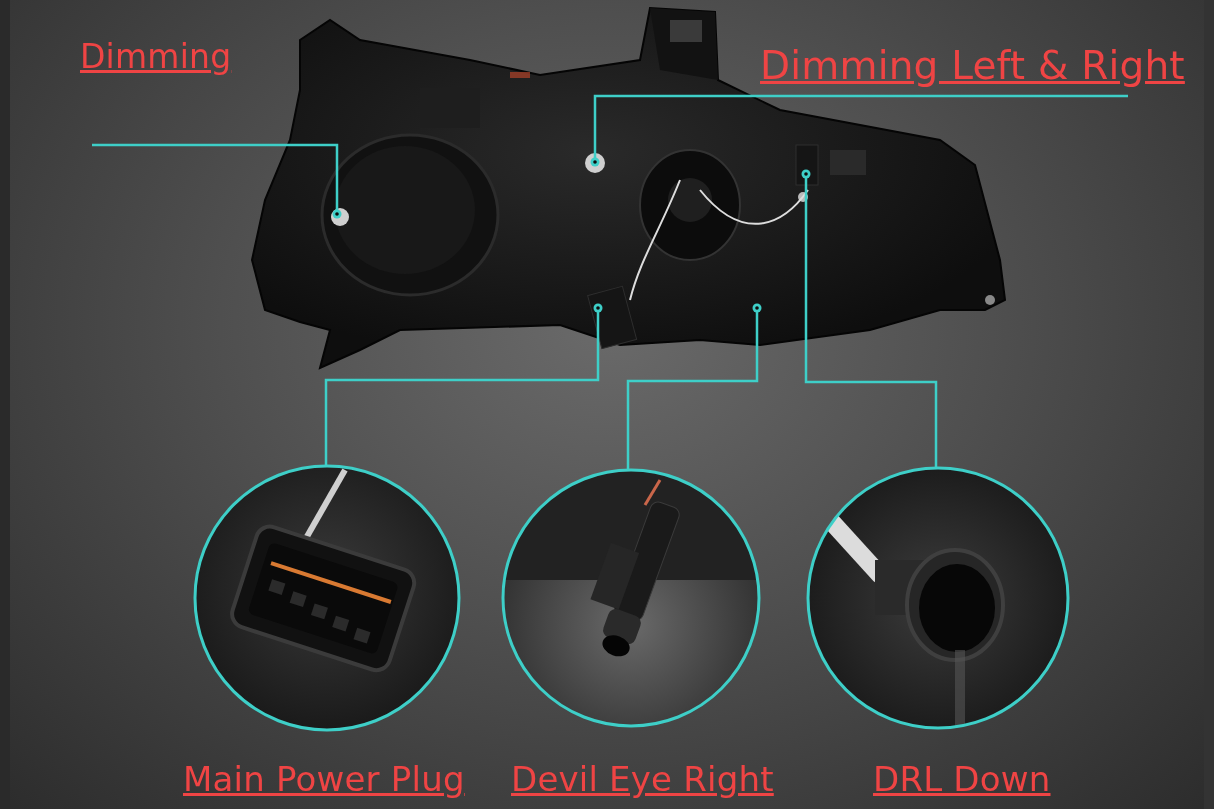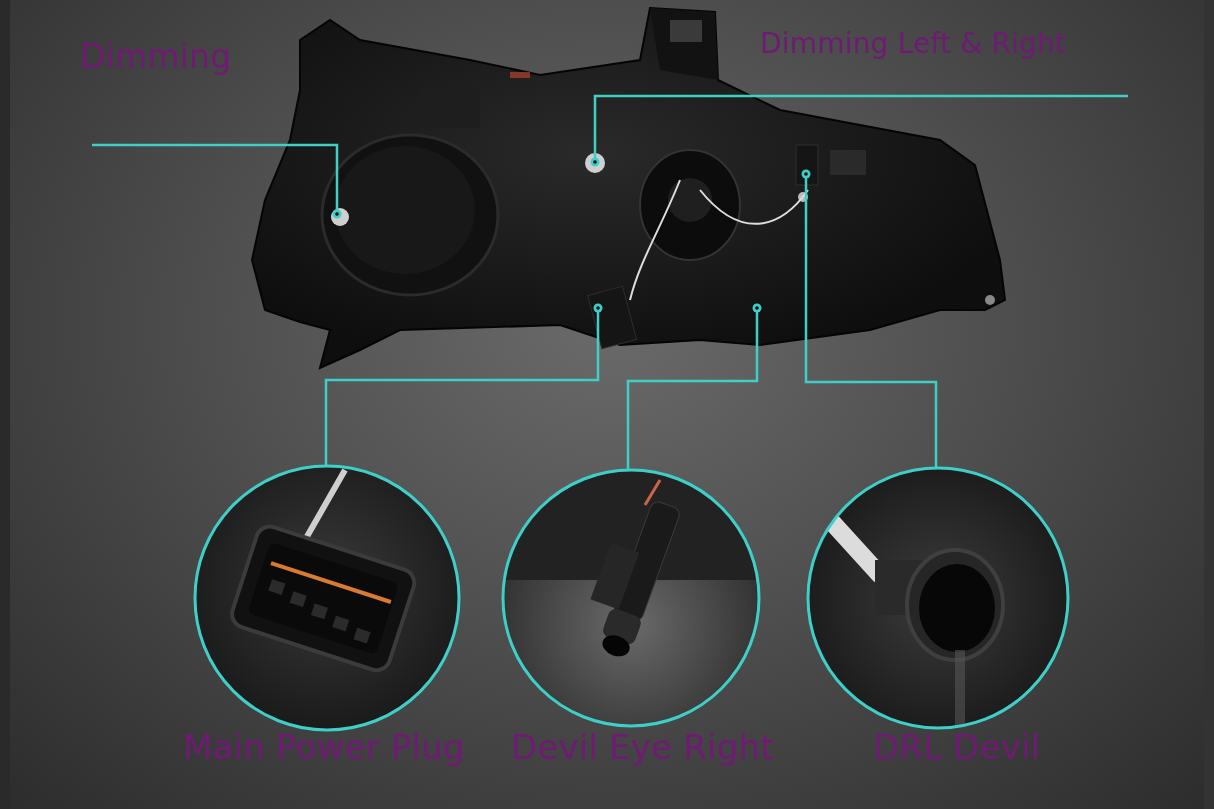--- a/index.html
+++ b/index.html
@@ -4,26 +4,26 @@
 <style>
   html, body { margin:0; padding:0; }
   body {
     width:1214px; height:809px; overflow:hidden; position:relative;
     background: radial-gradient(ellipse at 50% 40%, #6a6a6a 0%, #4f4f4f 45%, #2c2c2c 100%);
     font-family: "DejaVu Sans", "Liberation Sans", sans-serif;
   }
   .edge-left { position:absolute; left:0; top:0; width:10px; height:809px; background:#2a2a2a; }
   .edge-right { position:absolute; right:0; top:0; width:10px; height:809px; background:#333; }
   .label {
-    position:absolute; color:#701a75; font-weight:400; line-height:1.15;
-    white-space:nowrap; letter-spacing:0.2px;
+    position:absolute; color:#ef4444; font-weight:400; line-height:1.15;
+    white-space:nowrap; letter-spacing:0.2px;text-decoration:underline;
   }
   #lbl-updown { left:80px; top:38px; font-size:33px; }
-  #lbl-leftright { left:760px; top:28px; font-size:28px; }
-  .bottom-label { top:728px; font-size:34px; }
+  #lbl-leftright { left:760px; top:44px; font-size:39px; }
+  .bottom-label { top:760px; font-size:34px; }
   #lbl-main { left:183px; }
   #lbl-devil { left:511px; }
   #lbl-drl { left:873px; }
   svg.overlay { position:absolute; left:0; top:0; }
 </style>
 </head>
 <body>
 
 <div class="edge-left"></div>
 <div class="edge-right"></div>
@@ -161,13 +161,13 @@
 </svg>
 
 <div id="lbl-updown" class="label">
   <div>Dimming</div>
 </div>
 
 <div id="lbl-leftright" class="label">Dimming Left &amp; Right</div>
 
 <div id="lbl-main" class="label bottom-label">Main Power Plug</div>
 <div id="lbl-devil" class="label bottom-label">Devil Eye Right</div>
-<div id="lbl-drl" class="label bottom-label">DRL Devil</div>
+<div id="lbl-drl" class="label bottom-label">DRL Down</div>
 
 </body></html>

